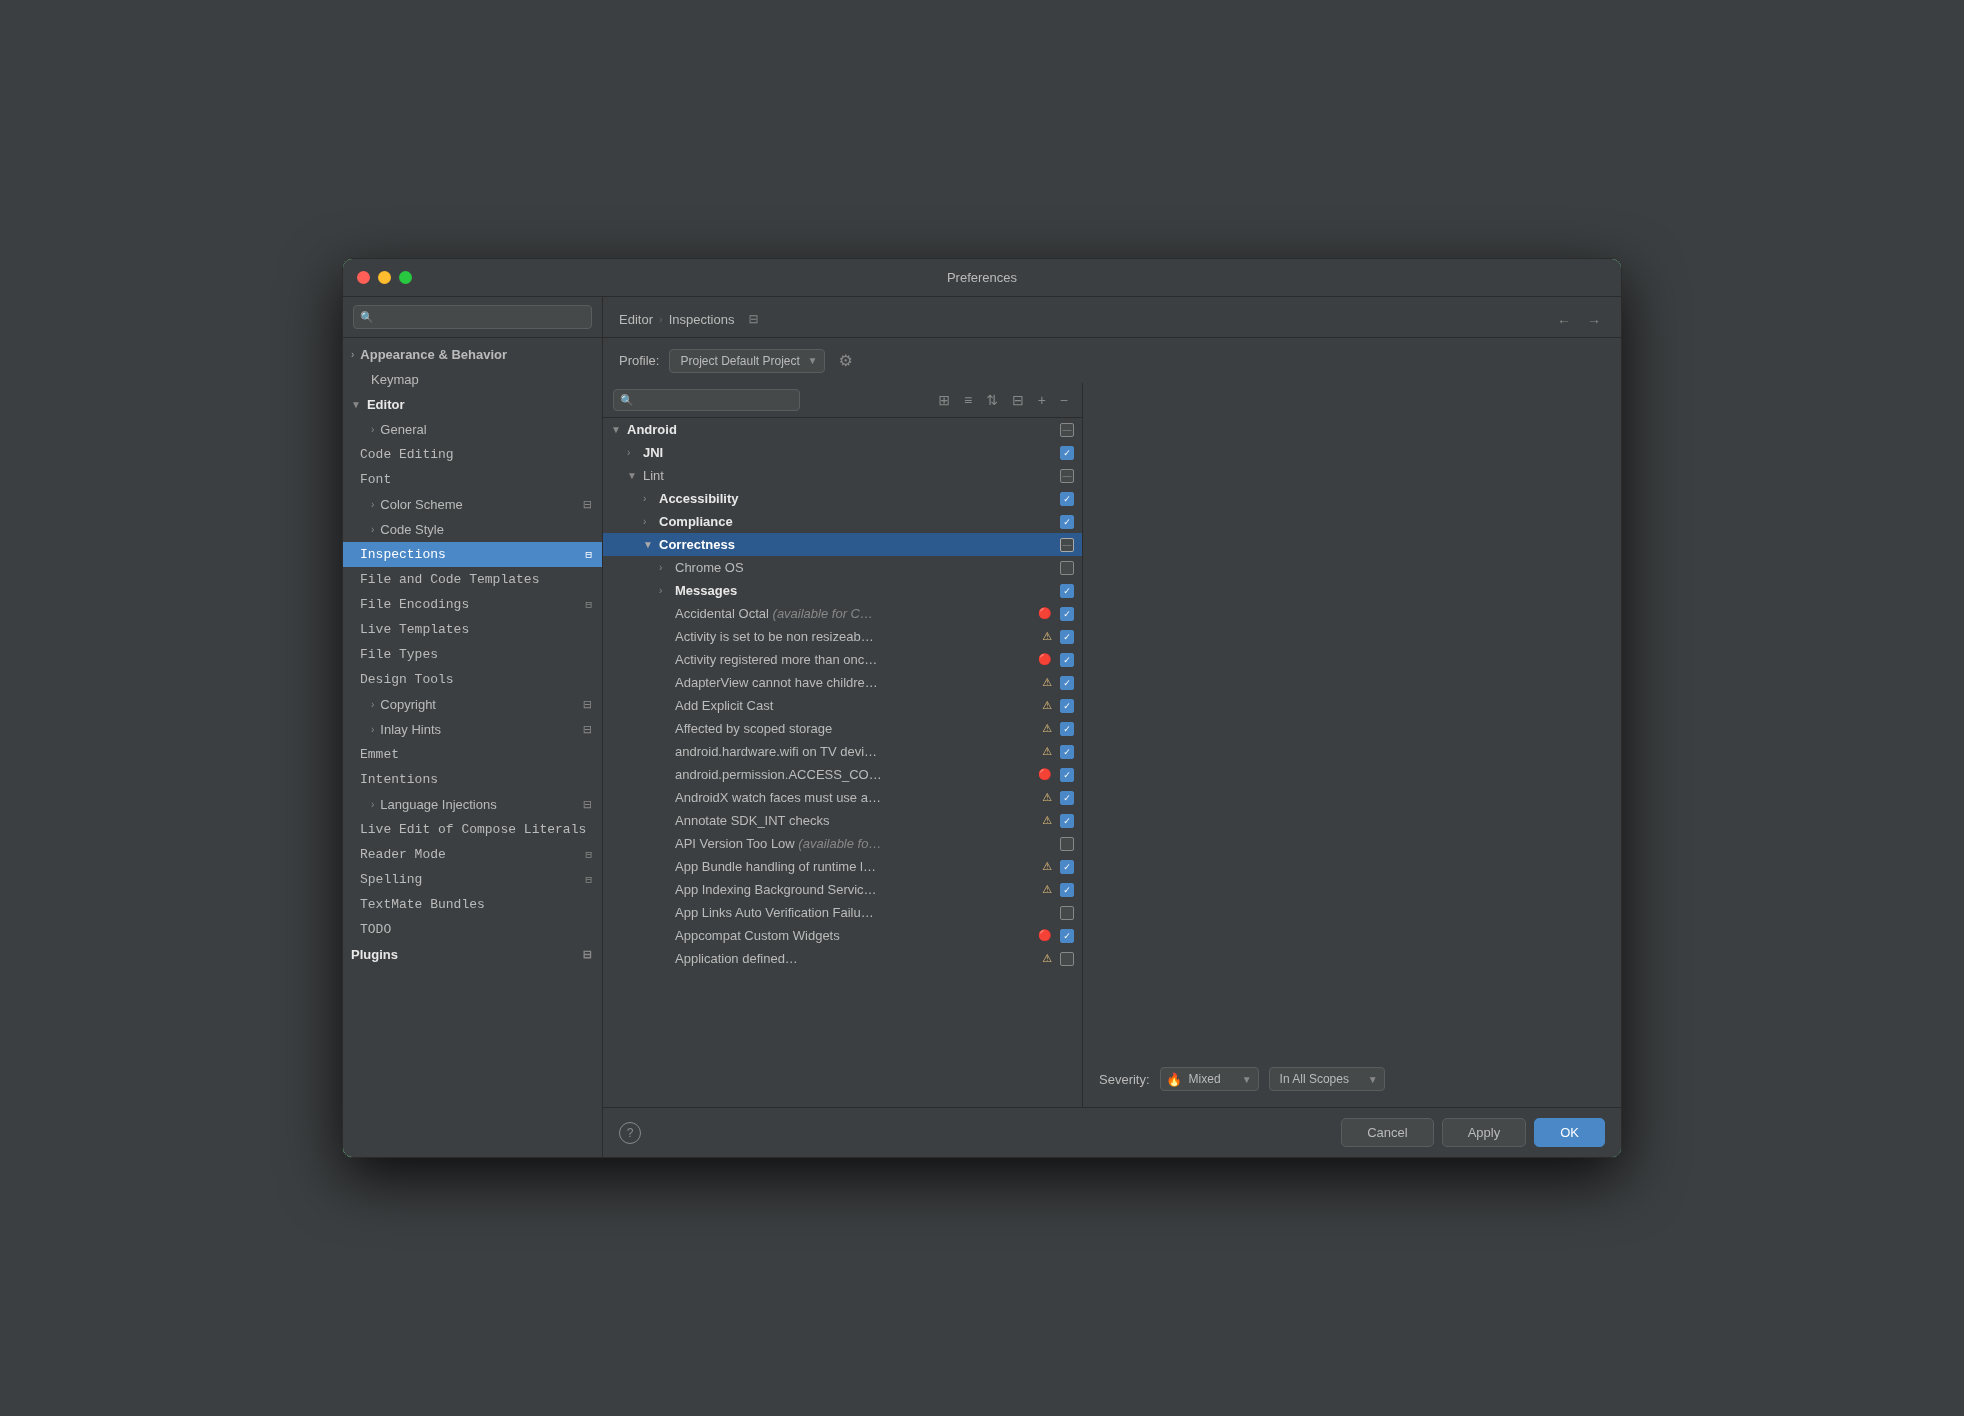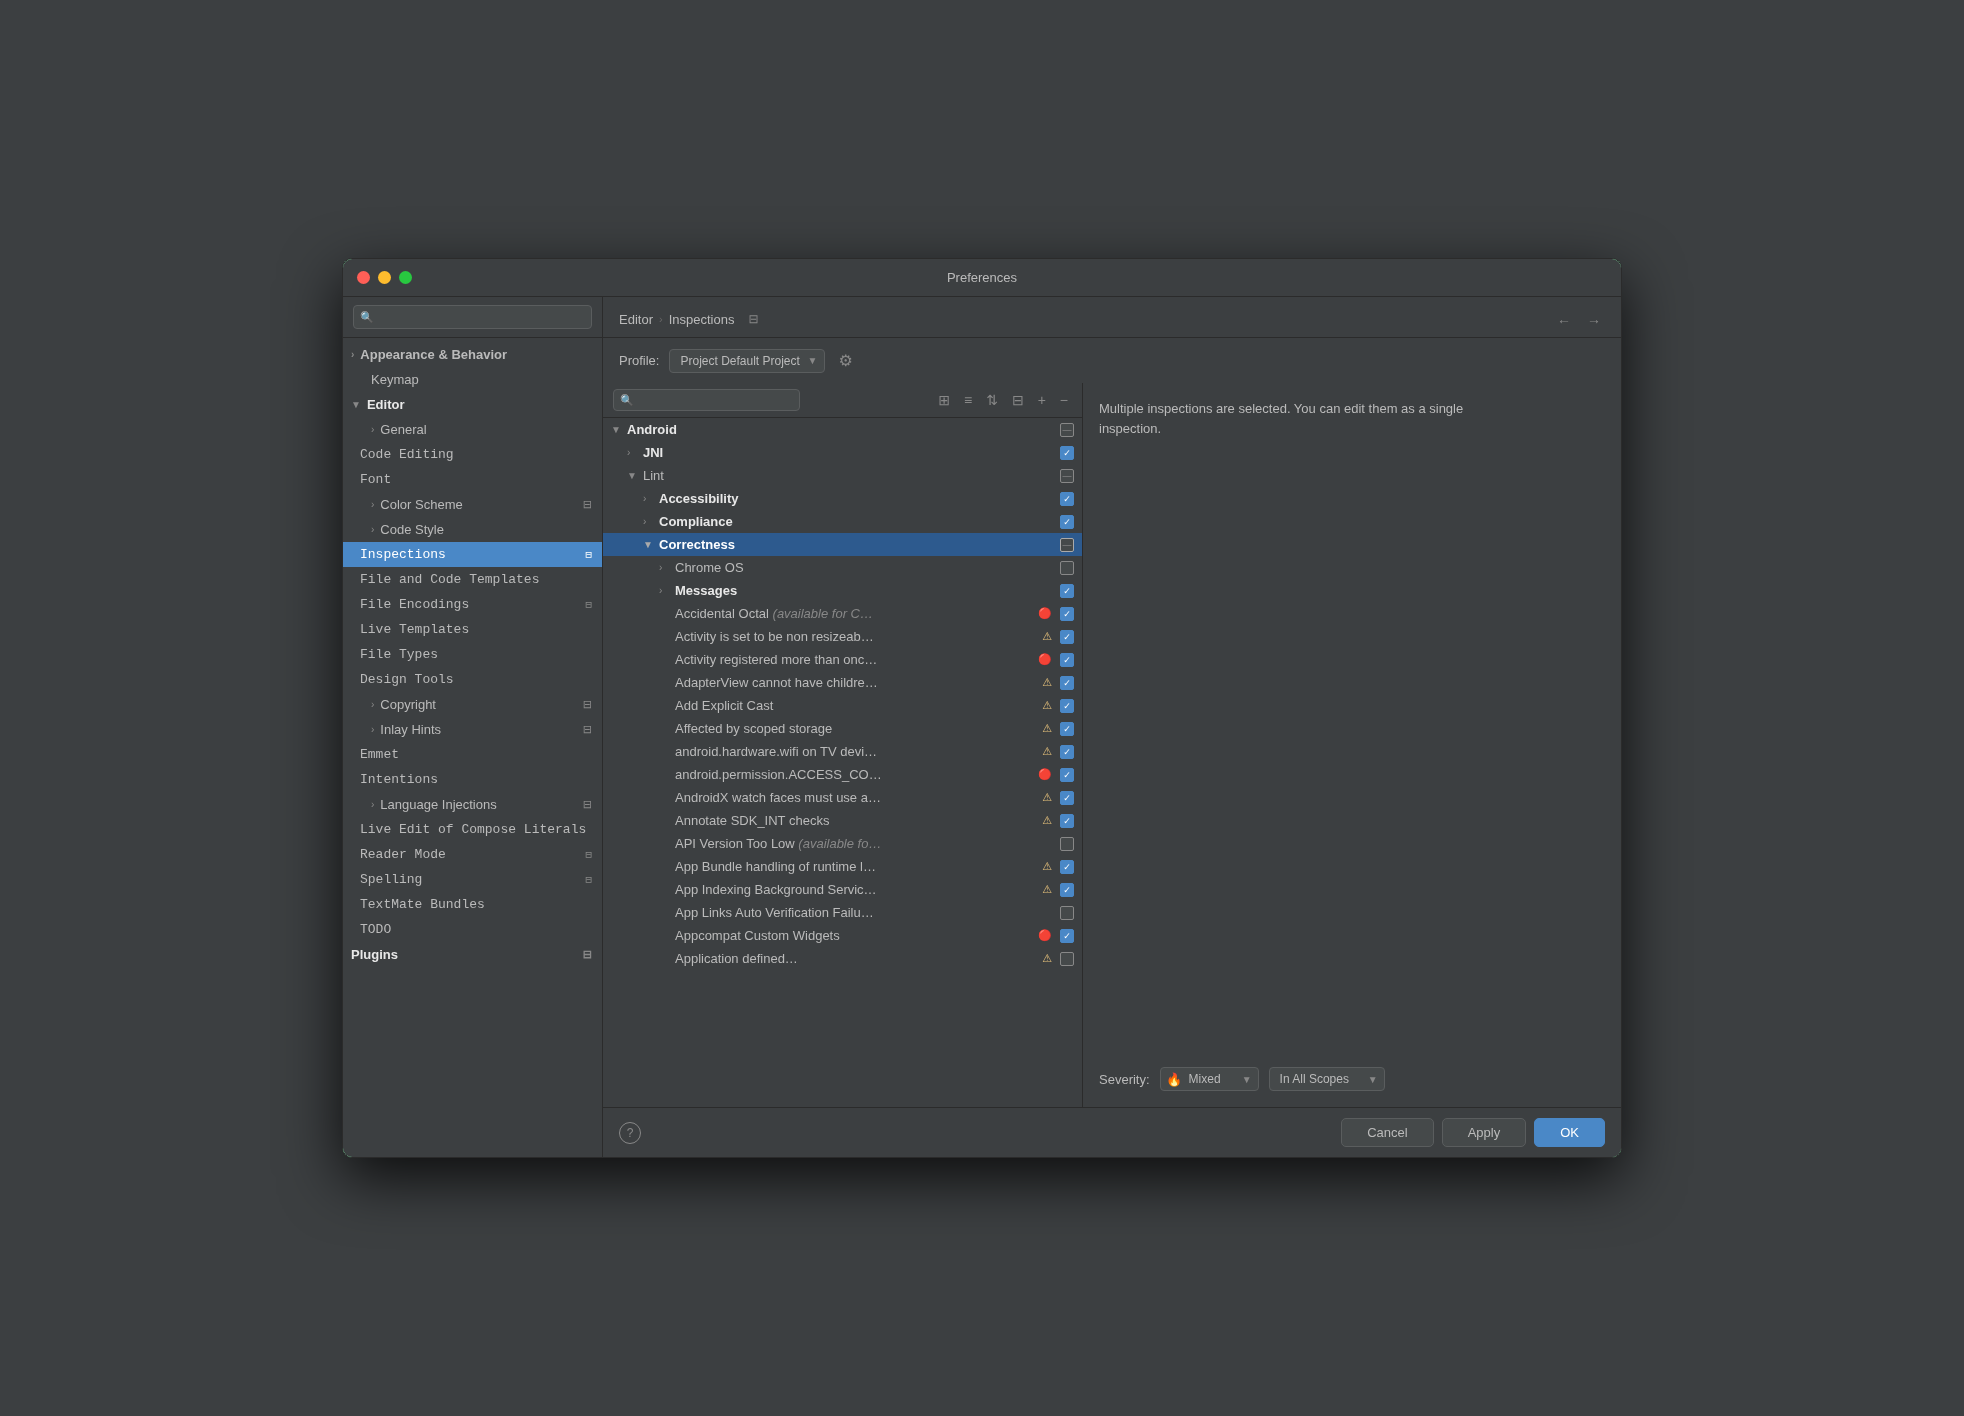--- a/index.html
+++ b/index.html
@@ -722,21 +722,20 @@
               <span style="width:12px;"></span>
               <span class="tree-label">Application defined…</span>
               <span class="badge-yellow" style="margin-right:4px;">⚠</span>
               <div class="tree-checkbox"></div>
             </div>
 
           </div>
         </div>
 
         <div class="right-panel">
-          <p class="info-text">Multiple inspections are selected. You can edit them as a single inspection.</p>
           <div style="flex:1;"></div>
           <div class="severity-row">
             <span class="severity-label">Severity:</span>
             <div class="severity-select-wrap">
               <span class="severity-icon">🔥</span>
               <select class="severity-select">
                 <option>Mixed</option>
                 <option>Error</option>
                 <option>Warning</option>
                 <option>Info</option>

